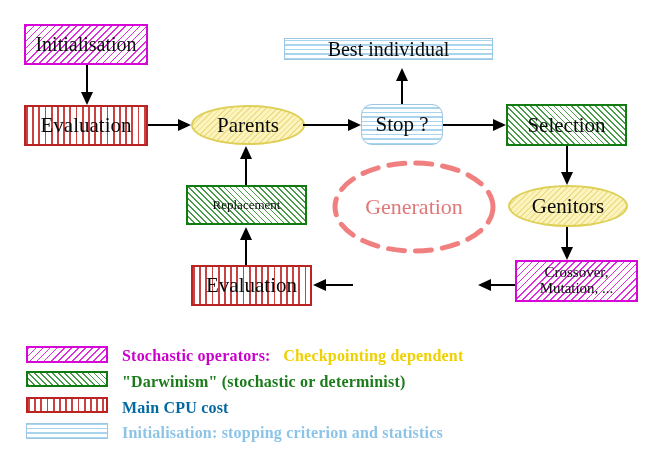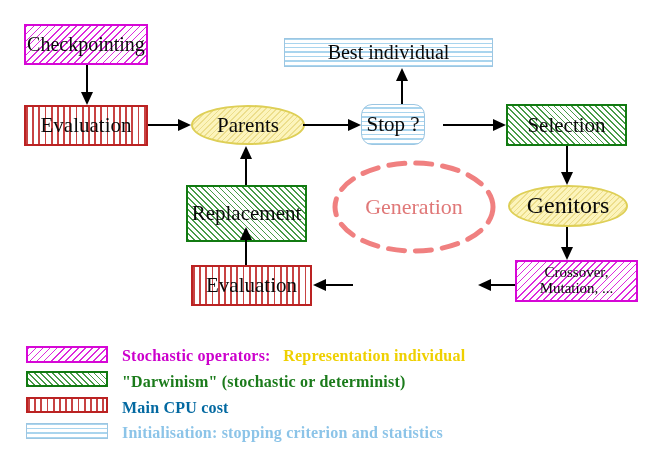--- a/index.html
+++ b/index.html
@@ -57,58 +57,58 @@
     position:absolute;left:122px;font-size:16px;font-weight:bold;
     white-space:nowrap;letter-spacing:.2px;
   }
 </style>
 </head>
 <body>
 
 <div class="stage">
 
   <div class="node hatch-magenta" style="left:24px;top:24px;width:124px;height:41px;font-size:20px;">
-      <span>Checkpointing</span>
+      <span>Initialisation</span>
     </div>
 
   <div class="node stripe-red" style="left:24px;top:105px;width:124px;height:41px;font-size:21px;">
       <span>Evaluation</span>
     </div>
 
   <div class="node ellipse-yellow" style="left:191px;top:105px;width:114px;height:40px;font-size:21px;">
       <span>Parents</span>
     </div>
 
-  <div class="node stripe-cyan" style="left:284px;top:38px;width:209px;height:29px;font-size:20px;border-width:1.5px;">
+  <div class="node stripe-cyan" style="left:284px;top:38px;width:209px;height:22px;font-size:20px;border-width:1.5px;">
       <span>Best individual</span>
     </div>
 
-  <div class="node stripe-cyan" style="left:361px;top:104px;width:64px;height:41px;font-size:21px;border-radius:11px;border-width:1.5px;">
+  <div class="node stripe-cyan" style="left:361px;top:104px;width:82px;height:41px;font-size:21px;border-radius:11px;border-width:1.5px;">
       <span>Stop ?</span>
     </div>
 
   <div class="node hatch-green" style="left:506px;top:104px;width:121px;height:42px;font-size:21px;">
       <span>Selection</span>
     </div>
 
-  <div class="node ellipse-yellow" style="left:508px;top:185px;width:120px;height:42px;font-size:24px;">
+  <div class="node ellipse-yellow" style="left:508px;top:185px;width:120px;height:42px;font-size:21px;">
       <span>Genitors</span>
     </div>
 
   <div class="node hatch-magenta" style="left:515px;top:260px;width:123px;height:42px;font-size:15px;flex-direction:column;">
     <span>Crossover,</span>
     <span>Mutation, ...</span>
   </div>
 
 
   <div class="node stripe-red" style="left:191px;top:265px;width:121px;height:41px;font-size:21px;">
       <span>Evaluation</span>
     </div>
 
-  <div class="node hatch-green" style="left:186px;top:185px;width:121px;height:57px;font-size:21px;">
+  <div class="node hatch-green" style="left:186px;top:185px;width:121px;height:40px;font-size:13px;">
       <span>Replacement</span>
     </div>
 
   <div class="generation-wrap">
     <svg width="170" height="100">
       <ellipse cx="85" cy="50" rx="79" ry="44" fill="none" stroke="#f08080" stroke-width="5" stroke-dasharray="16 11" stroke-linecap="round"></ellipse>
     </svg>
     <div class="generation-label">Generation</div>
   </div>
 
@@ -169,21 +169,21 @@
 
   <div>
     <div class="legend-swatch hatch-magenta" style="left:26px;top:346px;"></div>
     <div class="legend-swatch hatch-green" style="left:26px;top:371px;height:16px;"></div>
     <div class="legend-swatch stripe-red" style="left:26px;top:397px;height:16px;"></div>
     <div class="legend-swatch stripe-cyan" style="left:26px;top:423px;height:16px;border-width:1.5px;"></div>
 
     <div class="legend-text" style="top:347px;">
       <span style="color: rgb(204, 0, 204);">Stochastic operators:</span>
       <span>&nbsp;</span>
-      <span style="color: rgb(239, 208, 0);">Representation individual</span>
+      <span style="color: rgb(239, 208, 0);">Checkpointing dependent</span>
     </div>
     <div class="legend-text" style="top:373px;">
       <span style="color: rgb(27, 123, 27);">"Darwinism" (stochastic or determinist)</span>
     </div>
     <div class="legend-text" style="top:399px;">
       <span style="color: #0369a1;">Main CPU cost</span>
     </div>
     <div class="legend-text" style="top:424px;">
       <span style="color: rgb(140, 196, 232);">Initialisation: stopping criterion and statistics</span>
     </div>

